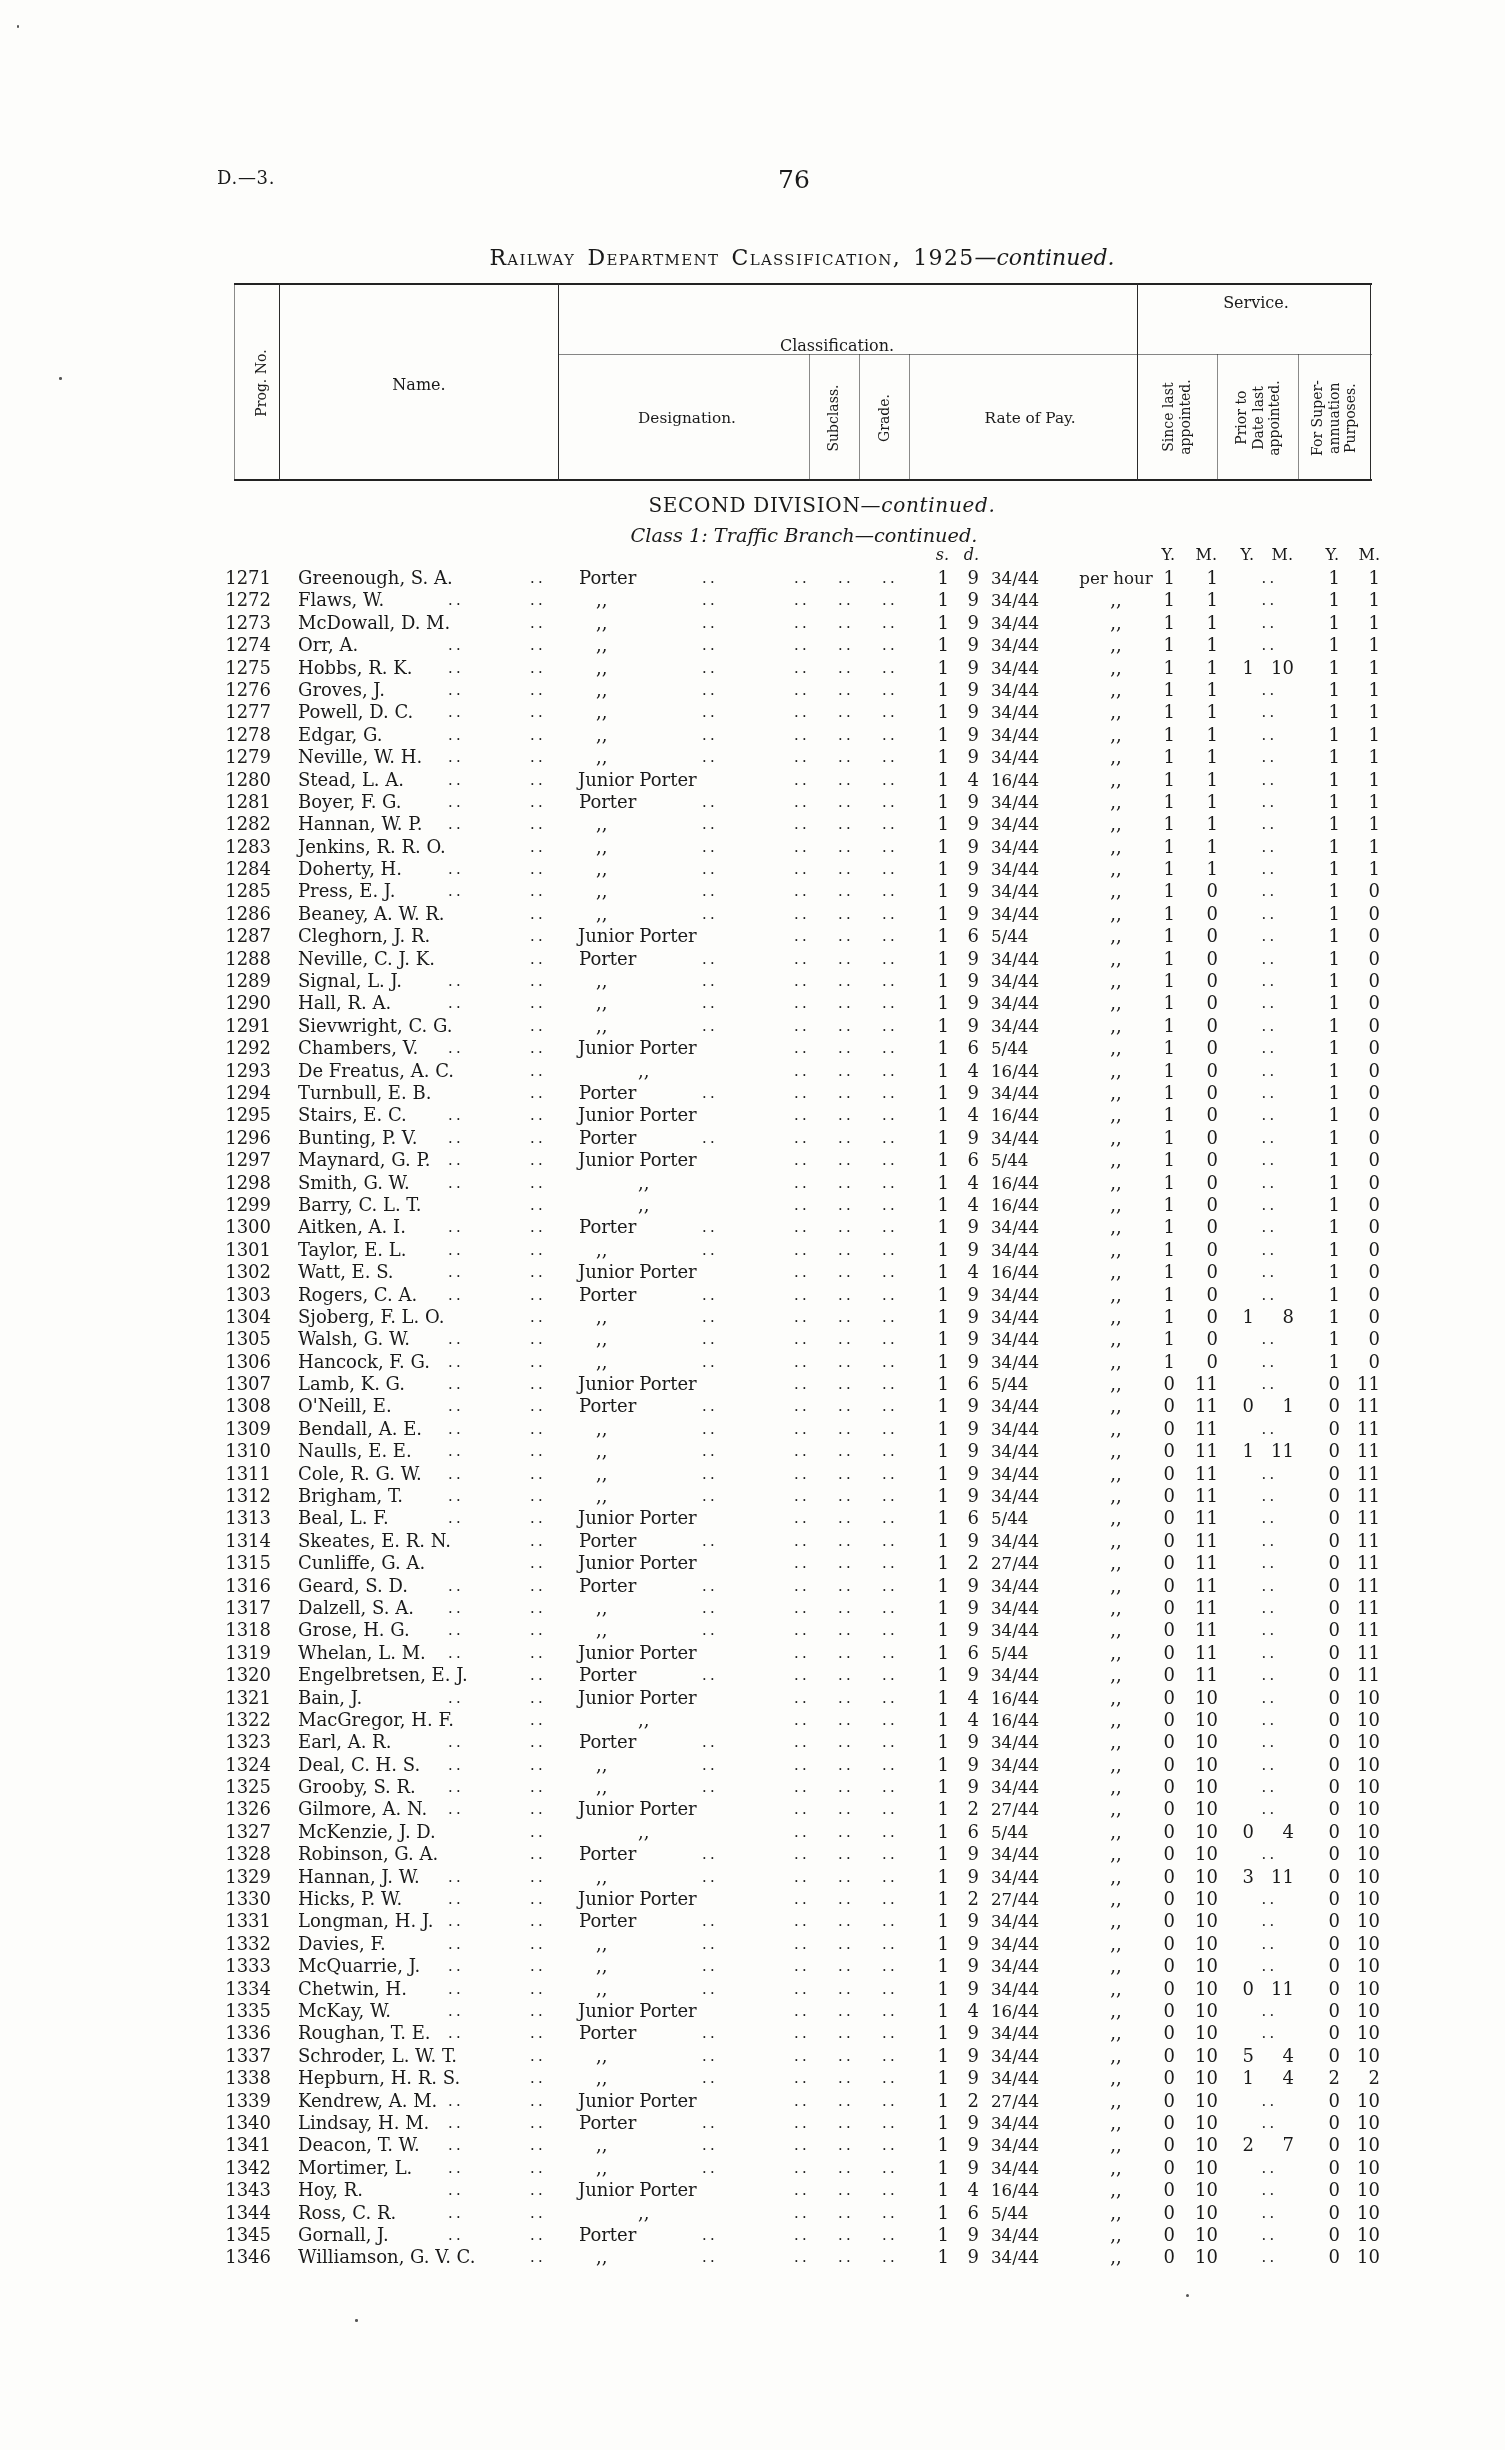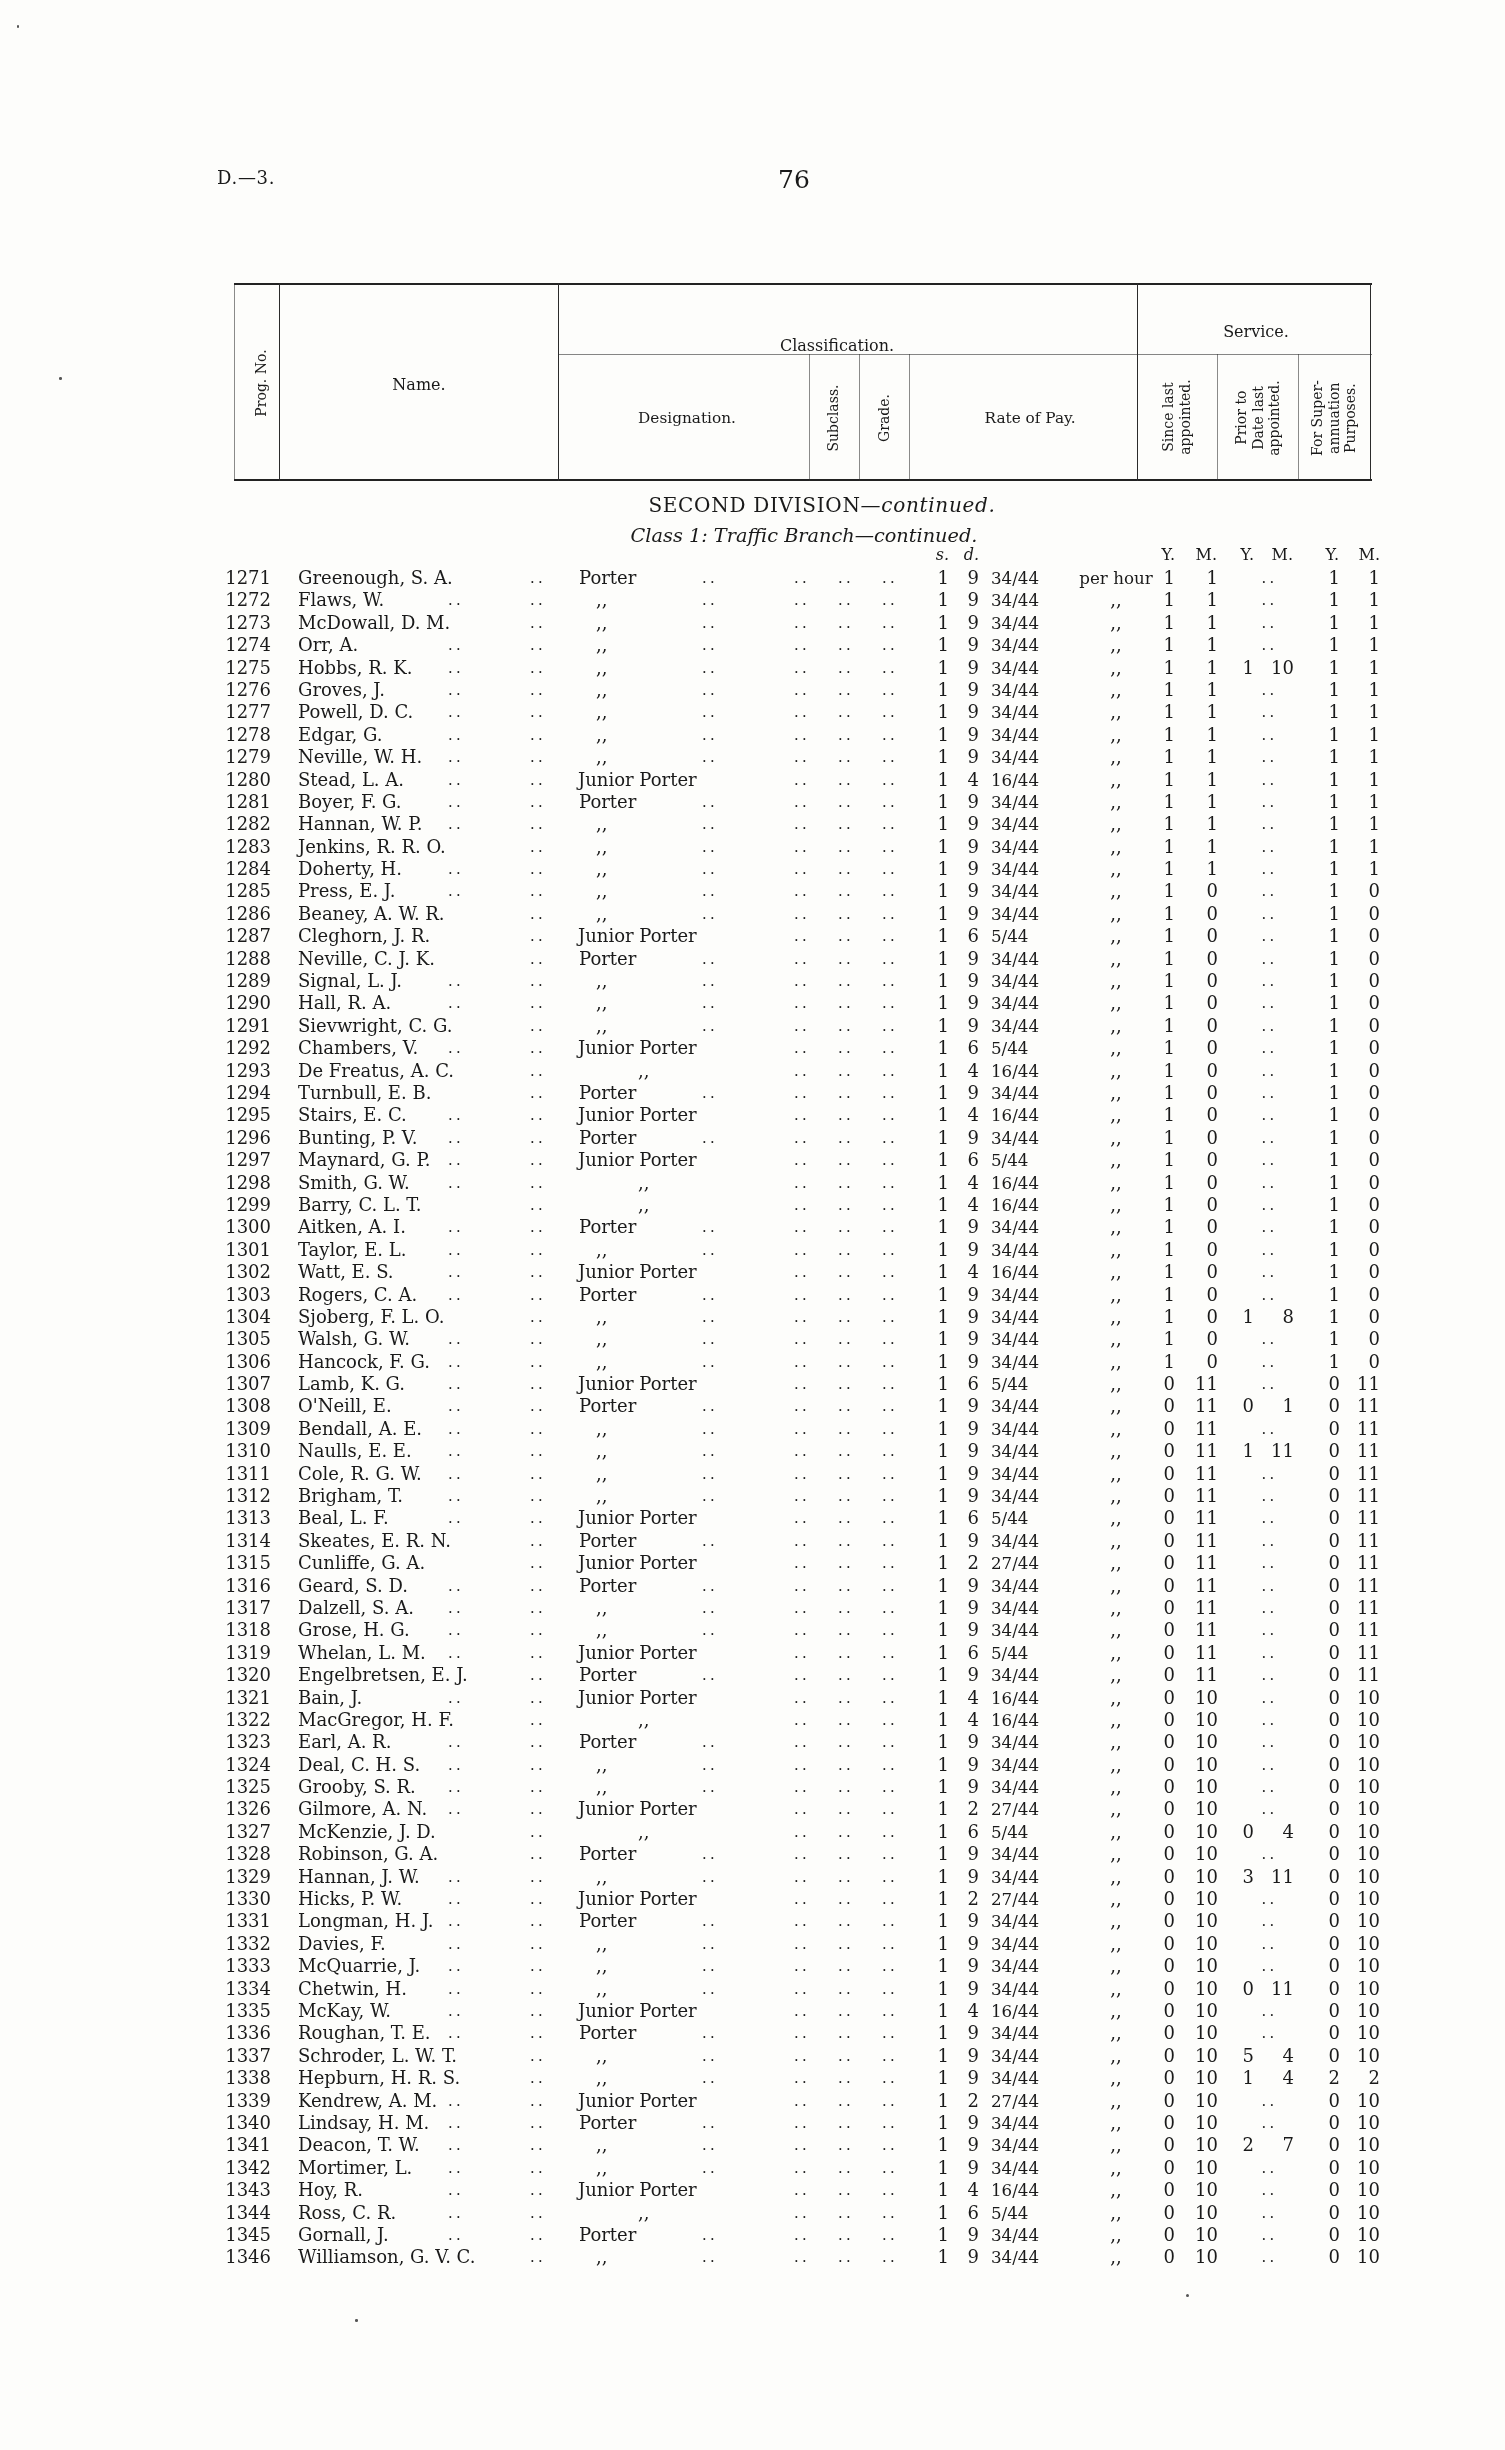--- a/index.html
+++ b/index.html
@@ -56,40 +56,41 @@
   .um{left:1352px;width:28px;text-align:right;}
   .speck{position:absolute;background:#555;border-radius:50%;}
 </style>
 </head>
 <body>
 
 <div class="page">
 
   <div class="docref">D.—3.</div>
   <div class="pagenum">76</div>
+  <div class="title"><span class="sc">Railway Department Classification, 1925</span><span class="it">—continued.</span></div>
 
   <i class="hl" style="left:234px;top:283px;width:1138px;height:2px;"></i>
   <i class="hl" style="left:234px;top:479px;width:1138px;height:2px;"></i>
   <i class="hl faint" style="left:558px;top:354px;width:579px;"></i>
   <i class="hl faint" style="left:1137px;top:354px;width:235px;"></i>
   <i class="vl faint" style="left:234px;top:283px;height:198px;width:0.7px;"></i>
   <i class="vl" style="left:279px;top:283px;height:198px;"></i>
   <i class="vl" style="left:558px;top:283px;height:198px;"></i>
   <i class="vl" style="left:1137px;top:283px;height:198px;"></i>
   <i class="vl" style="left:1370px;top:283px;height:198px;"></i>
   <i class="vl faint" style="left:809px;top:354px;height:127px;width:0.7px;"></i>
   <i class="vl faint" style="left:859px;top:354px;height:127px;width:0.7px;"></i>
   <i class="vl faint" style="left:909px;top:354px;height:127px;width:0.7px;"></i>
   <i class="vl faint" style="left:1217px;top:354px;height:127px;width:0.7px;"></i>
   <i class="vl faint" style="left:1298px;top:354px;height:127px;width:0.7px;"></i>
 
   <div class="rot" style="left:261px;top:383px;">Prog. No.</div>
   <div class="hlabel" style="left:419px;top:384px;">Name.</div>
   <div class="hlabel" style="left:837px;top:319px;margin-top:26px;">Classification.</div>
-  <div class="hlabel" style="left:1256px;top:331px;">Service.</div>
+  <div class="hlabel" style="left:1256px;top:302px;">Service.</div>
   <div class="hlabel sub" style="left:687px;top:418px;">Designation.</div>
   <div class="rot" style="left:833px;top:418px;">Subclass.</div>
   <div class="rot" style="left:884px;top:418px;">Grade.</div>
   <div class="hlabel sub" style="left:1030px;top:418px;">Rate of Pay.</div>
   <div class="rot" style="left:1177px;top:417px;">Since last
 appointed.</div>
   <div class="rot" style="left:1258px;top:418px;">Prior to
 Date last
 appointed.</div>
   <div class="rot" style="left:1334px;top:418px;">For Super-

